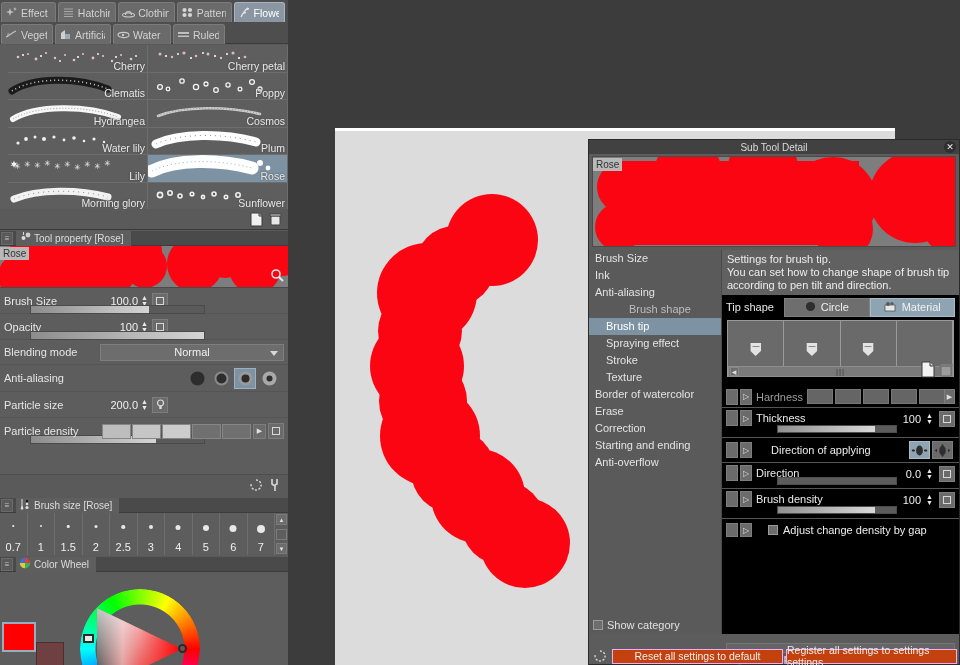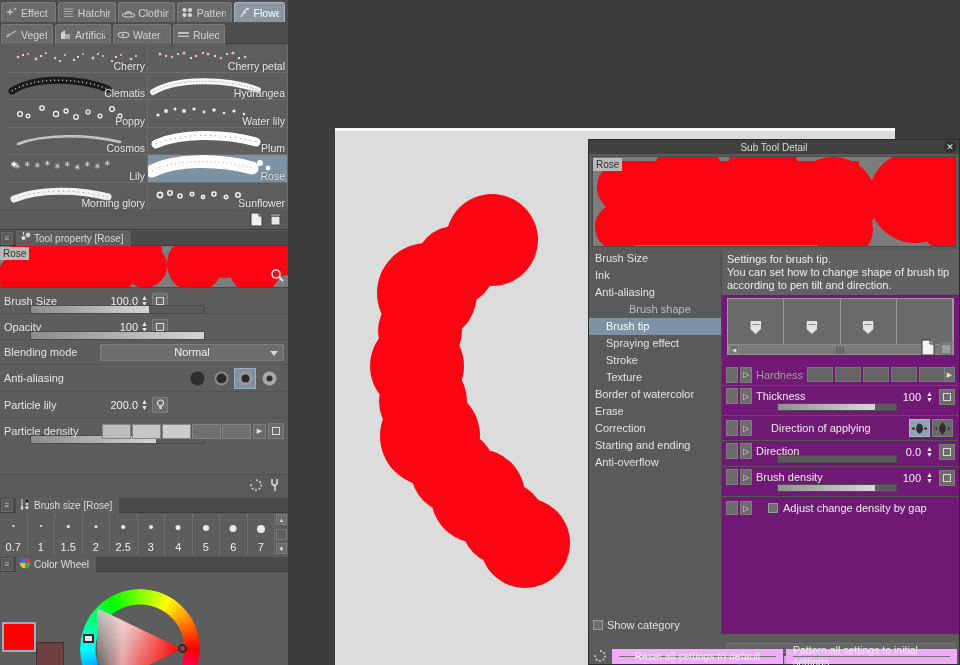--- a/index.html
+++ b/index.html
@@ -275,21 +275,21 @@
   .cat-item.sel { background: #7d93a4; color: #ffffff; }
   .cat-item.dim { color: #bdbdbd; margin-left: 34px; }
   .std-list-foot {
     position: absolute; bottom: 0; left: 0; right: 0; height: 18px;
     display: flex; align-items: center; gap: 4px; padding-left: 4px;
     background: #5a5a5a;
   }
   .chk {
     width: 10px; height: 10px; border: 1px solid #9a9a9a; background: #6d6d6d;
   }
-  .std-right { flex: 1; background: #701a75; position: relative; }
+  .std-right { flex: 1; background: #000000; position: relative; }
   .std-desc {
     padding: 3px 5px; font-size: 11px; color: #ededed; line-height: 13px;
     background: #616161;
   }
   .tipshape-row {
     display: flex; align-items: center; height: 20px;
     margin: 2px 4px 0 4px; gap: 0;
   }
   .tipshape-row .lbl2 { width: 58px; font-size: 11px; color: #e8e8e8; }
   .seg {
@@ -369,21 +369,21 @@
   .help-box {
     position: absolute; left: 4px; right: 4px; top: 393px; bottom: 4px;
     background: #656565; border: 1px solid #757575; padding: 4px;
   }
   .help-title { display: flex; align-items: center; gap: 4px; font-size: 11px; color: #f0f0f0; }
   .std-foot {
     position: absolute; bottom: 0; left: 0; right: 0; height: 16px;
     display: flex; align-items: center; gap: 3px; padding: 0 2px;
   }
   .footbtn {
-    height: 15px; background: #737373; border: 7px solid #f0abfc;
+    height: 15px; background: #c2410c; border: 1px solid #f0abfc;
     display: flex; align-items: center; justify-content: center;
     font-size: 10.5px; color: #ededed; flex: 1;
   }
 </style>
 </head>
 <body>
 
 <div class="app">
 
   <div class="left-col">
@@ -539,65 +539,65 @@
         </div>
         <div class="bcell">
           <svg width="144" height="28" viewBox="0 0 144 28">
               <path d="M4 18 C25 4 70 4 100 16" stroke="#1b1b1b" stroke-width="7" fill="none" stroke-linecap="round"></path>
               <path d="M4 18 C25 4 70 4 100 16" stroke="#cfcfcf" stroke-width="1.5" fill="none" stroke-dasharray="1 3"></path>
             </svg>
           <span class="blabel">Clematis</span>
         </div>
         <div class="bcell">
           <svg width="144" height="28" viewBox="0 0 144 28">
-              <path d="M5 19 C28 5 78 5 110 17" stroke="#ffffff" stroke-width="6" fill="none" stroke-linecap="round" opacity=".95"></path>
-              <path d="M5 19 C28 5 78 5 110 17" stroke="#9a9a9a" stroke-width="1" fill="none" stroke-dasharray="1 2"></path>
-            </svg>
-          <span class="blabel">Hydrangea</span>
-        </div>
-        <div class="bcell">
-          <svg width="144" height="28" viewBox="0 0 144 28">
               <g fill="none" stroke="#f2f2f2" stroke-width="1.3">
                 <circle cx="12" cy="14" r="2.4"></circle>
                 <circle cx="20" cy="16" r="1.8"></circle>
                 <circle cx="34" cy="8" r="2.2"></circle>
                 <circle cx="48" cy="14" r="2.6"></circle>
                 <circle cx="58" cy="11" r="2"></circle>
                 <circle cx="68" cy="17" r="2.3"></circle>
                 <circle cx="80" cy="12" r="2.1"></circle>
                 <circle cx="92" cy="16" r="1.9"></circle>
                 <circle cx="104" cy="9" r="2.4"></circle>
                 <circle cx="112" cy="16" r="2"></circle>
               </g>
             </svg>
           <span class="blabel">Poppy</span>
+        </div>
+        <div class="bcell">
+          <svg width="144" height="28" viewBox="0 0 144 28">
+              <path d="M5 19 C28 5 78 5 110 17" stroke="#ffffff" stroke-width="6" fill="none" stroke-linecap="round" opacity=".95"></path>
+              <path d="M5 19 C28 5 78 5 110 17" stroke="#9a9a9a" stroke-width="1" fill="none" stroke-dasharray="1 2"></path>
+            </svg>
+          <span class="blabel">Hydrangea</span>
+        </div>
+        <div class="bcell">
+          <svg width="144" height="28" viewBox="0 0 144 28">
+              <path d="M10 16 C35 6 80 6 112 14" stroke="#e8e8e8" stroke-width="2.5" fill="none" stroke-linecap="round" opacity=".8"></path>
+              <path d="M10 16 C35 6 80 6 112 14" stroke="#8d8d8d" stroke-width=".8" fill="none" stroke-dasharray="1 2"></path>
+            </svg>
+          <span class="blabel">Cosmos</span>
         </div>
         <div class="bcell">
           <svg width="144" height="28" viewBox="0 0 144 28">
               <g fill="#f0f0f0">
                 <circle cx="10" cy="15" r="1.6"></circle>
                 <circle cx="18" cy="11" r="1.9"></circle>
                 <circle cx="27" cy="9" r="1.5"></circle>
                 <circle cx="36" cy="11" r="2"></circle>
                 <circle cx="46" cy="9" r="1.6"></circle>
                 <circle cx="56" cy="12" r="1.4"></circle>
                 <circle cx="66" cy="10" r="1.8"></circle>
                 <circle cx="76" cy="13" r="1.3"></circle>
                 <circle cx="86" cy="11" r="1.6"></circle>
                 <circle cx="96" cy="14" r="1.2"></circle>
               </g>
             </svg>
           <span class="blabel">Water lily</span>
-        </div>
-        <div class="bcell">
-          <svg width="144" height="28" viewBox="0 0 144 28">
-              <path d="M10 16 C35 6 80 6 112 14" stroke="#e8e8e8" stroke-width="2.5" fill="none" stroke-linecap="round" opacity=".8"></path>
-              <path d="M10 16 C35 6 80 6 112 14" stroke="#8d8d8d" stroke-width=".8" fill="none" stroke-dasharray="1 2"></path>
-            </svg>
-          <span class="blabel">Cosmos</span>
         </div>
         <div class="bcell">
           <svg width="144" height="28" viewBox="0 0 144 28">
               <path d="M8 16 C32 5 75 5 108 14" stroke="#ffffff" stroke-width="9" fill="none" stroke-linecap="round"></path>
               <path d="M8 16 C32 5 75 5 108 14" stroke="#8e8e8e" stroke-width="1" fill="none" stroke-dasharray="1 4"></path>
             </svg>
           <span class="blabel">Plum</span>
         </div>
         <div class="bcell">
           <svg width="144" height="28" viewBox="0 0 144 28">
@@ -769,21 +769,21 @@
             <svg width="17" height="17">
                 <circle cx="8.5" cy="8.5" r="7" fill="#a8a8a8"></circle>
                 <circle cx="8.5" cy="8.5" r="3" fill="#2d2d2d"></circle>
               </svg>
             </span>
           <span class="caret" style="position:static;margin-left:2px"></span>
         </span>
       </div>
 
       <div class="row">
-        <span class="lbl">Particle lily</span>
+        <span class="lbl">Particle size</span>
         <span class="numbox">200.0</span>
         <span class="spin">▲<br>▼</span>
         <span class="sqbtn">
           <svg width="11" height="11" viewBox="0 0 11 11">
               <circle cx="5.5" cy="4" r="3" fill="none" stroke="#ddd" stroke-width="1.2"></circle>
               <rect x="4.3" y="6.5" width="2.4" height="3.5" fill="#ddd"></rect>
             </svg>
         </span>
       </div>
       <div style="position:absolute;left:30px;top:204px;width:175px;height:9px">
@@ -978,20 +978,37 @@
         <div class="std-list-foot">
           <span class="chk"></span>
           <span>Show category</span>
         </div>
       </div>
 
       <div class="std-right">
         <div class="std-desc" style="white-space:pre-wrap">Settings for brush tip.
 You can set how to change shape of brush tip according to pen tilt and direction.</div>
 
+        <div class="tipshape-row">
+          <span class="lbl2">Tip shape</span>
+          <span class="seg">
+            <span><svg width="11" height="11">
+                  <circle cx="5.5" cy="5.5" r="4.6" fill="#2e2e2e"></circle>
+                </svg></span>
+            <span>Circle</span>
+          </span>
+          <span class="seg on">
+            <span><svg width="13" height="11" viewBox="0 0 13 11">
+                  <rect x="1" y="4" width="10" height="6" fill="#e6e6e6" stroke="#444" stroke-width=".7"></rect>
+                  <circle cx="4" cy="3" r="2" fill="#5a5a5a"></circle>
+                  <circle cx="8" cy="2.5" r="1.6" fill="#5a5a5a"></circle>
+                </svg></span>
+            <span>Material</span>
+          </span>
+        </div>
 
         <div class="matstrip">
           <div class="matcell">
               <span class="tipmark"></span>
             </div>
           <div class="matcell">
               <span class="tipmark"></span>
             </div>
           <div class="matcell">
               <span class="tipmark"></span>
@@ -1127,17 +1144,17 @@
       </div>
     </div>
 
     <div class="std-foot">
       <span style="flex:0 0 18px;display:flex;align-items:center;justify-content:center">
         <svg width="14" height="14" viewBox="0 0 14 14">
             <path d="M7 2 A5 5 0 1 1 2.5 5" fill="none" stroke="#d8d8d8" stroke-width="1.4" stroke-dasharray="2 1.6"></path>
           </svg>
       </span>
       <span class="footbtn">Reset all settings to default</span>
-      <span class="footbtn">Pattern all settings to initial settings</span>
+      <span class="footbtn">Register all settings to settings settings</span>
     </div>
   </div>
 
 </div>
 
 </body></html>

